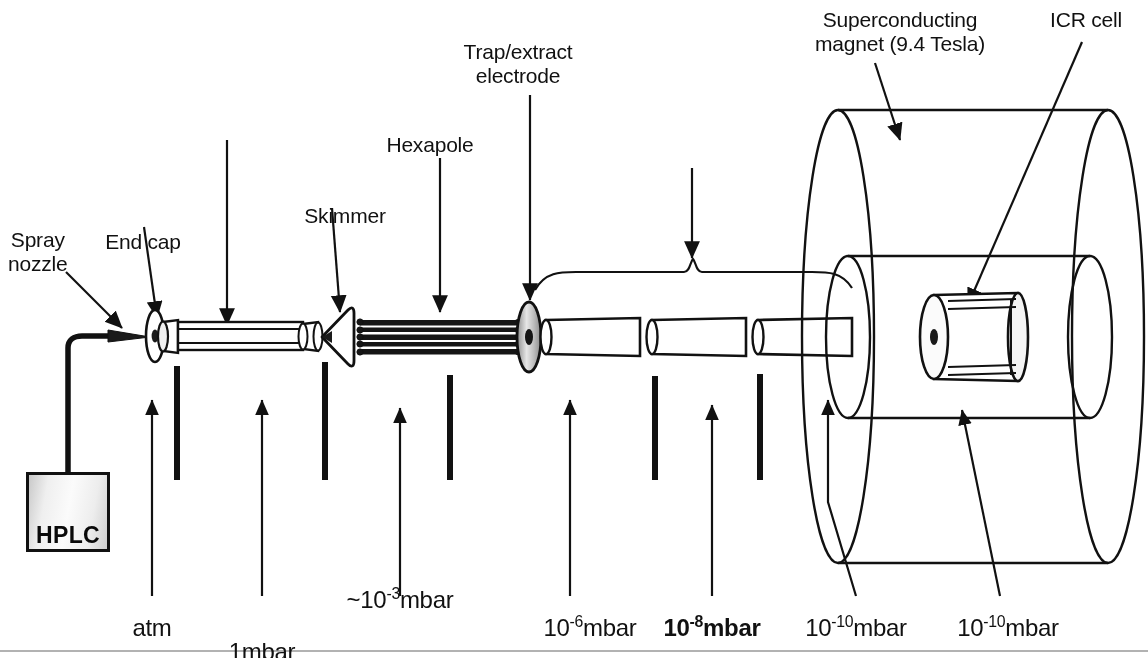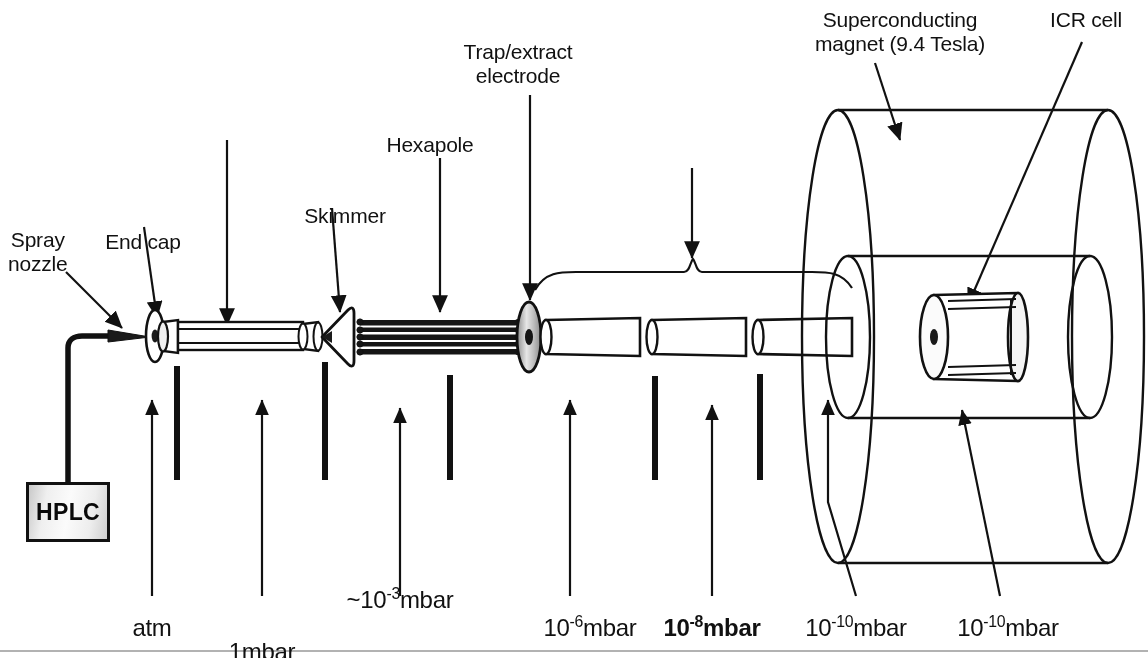--- a/index.html
+++ b/index.html
@@ -45,28 +45,28 @@
     letter-spacing: -0.3px;
   }
   .press sup {
     font-size: 0.66em;
     vertical-align: super;
     line-height: 0;
   }
   .hplc-box {
     position: absolute;
     left: 26px;
-    top: 482px;
+    top: 472px;
     width: 84px;
-    height: 60px;
+    height: 80px;
     border: 3px solid #111111;
     background: linear-gradient(100deg, #c9c9c9 0%, #efefef 22%, #fbfbfb 50%, #ededed 78%, #cfcfcf 100%);
     box-sizing: border-box;
     display: flex;
-    align-items: center;
+    align-items: flex-end;
     justify-content: center;
   }
   .hplc-txt {
     font-family: "Liberation Sans", sans-serif;
     font-size: 23px;
     font-weight: bold;
     color: #0a0a0a;
     letter-spacing: 0.3px;
   }
 </style>

